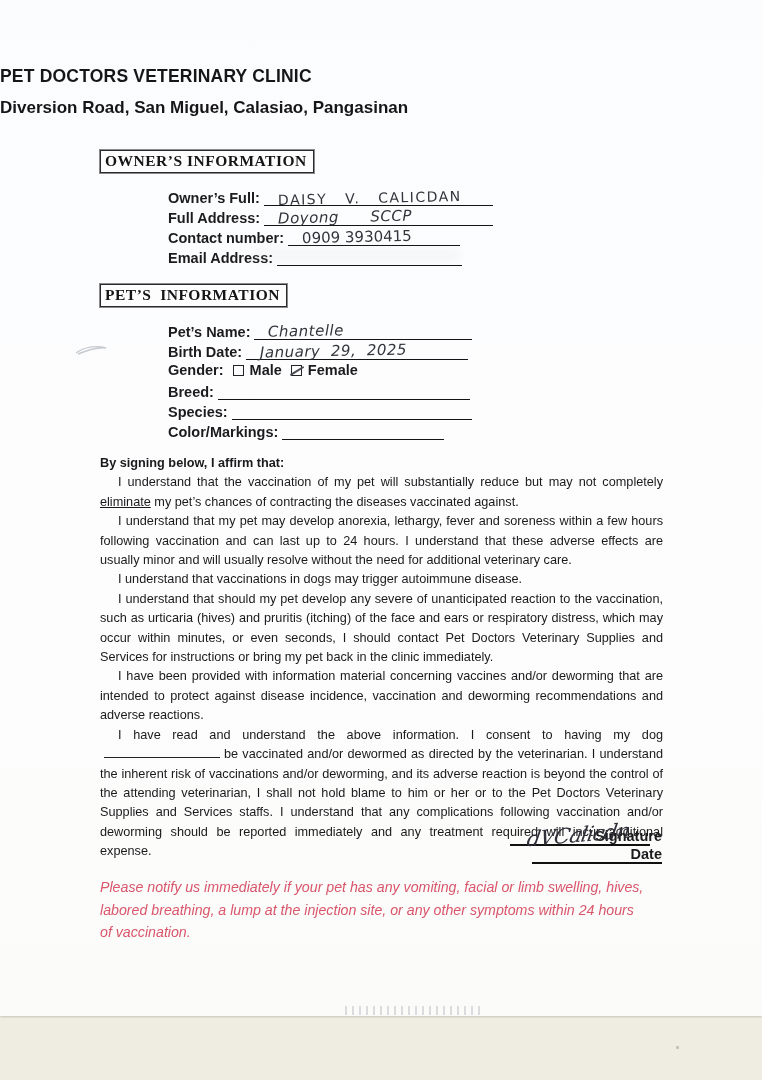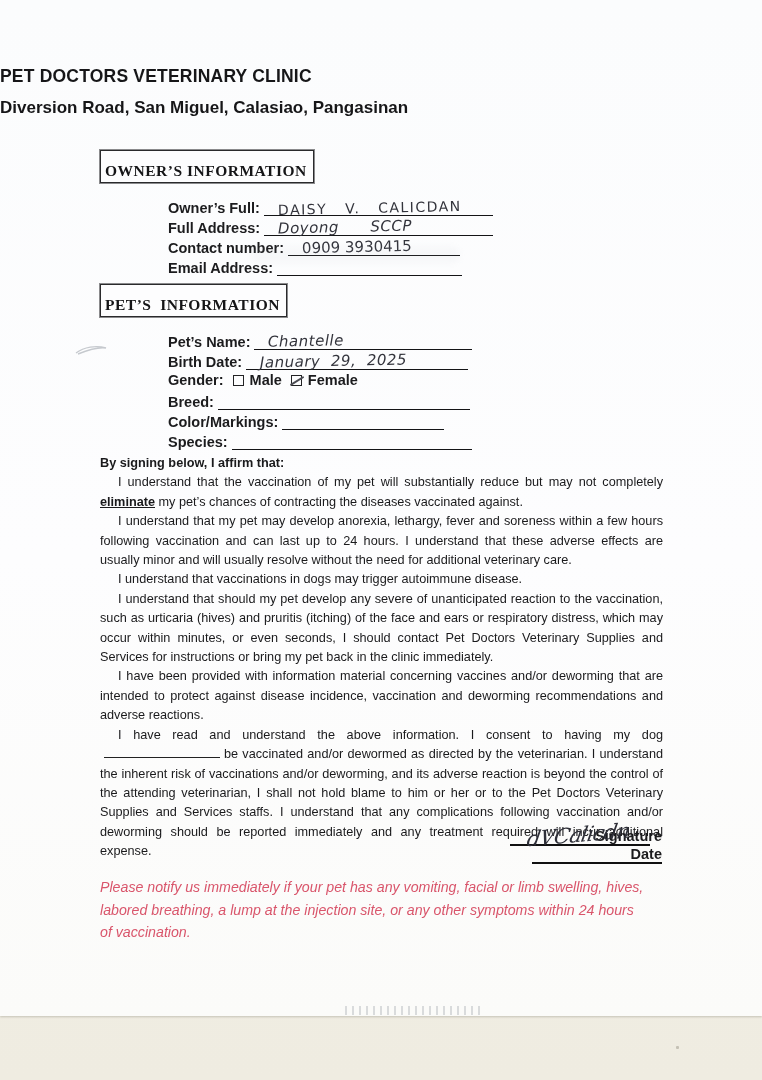--- a/index.html
+++ b/index.html
@@ -15,21 +15,21 @@
     background:linear-gradient(180deg,#fbfcfd 0%,#fdfdfe 55%,#fbfbf9 100%);
     box-shadow:0 1px 2px rgba(120,115,100,.35);
   }
   
   .clinic-header{position:absolute;top:66px;left:0;width:762px;}
   .clinic-name{font-weight:bold;font-size:17.5px;letter-spacing:.2px;color:#161618;}
   .clinic-address{font-weight:bold;font-size:17px;margin-top:11px;color:#161618;}
   
   .section-box{
     display:inline-block;border:1.5px solid #2a2a2c;outline:1px solid #8a8a8c;outline-offset:0px;
-    padding:11px 6px 2px 4px;font-family:"Liberation Serif",serif;font-weight:bold;
+    padding:1px 6px 2px 4px;font-family:"Liberation Serif",serif;font-weight:bold;
     font-size:15.5px;letter-spacing:.5px;color:#151517;background:#fdfdfe;white-space:pre;
   }
   .owner{position:absolute;top:150px;left:100px;width:562px;}
   .pet{position:absolute;top:284px;left:100px;width:562px;}
   .fields{margin-top:13px;margin-left:68px;}
   .frow{display:flex;align-items:flex-end;height:20px;position:relative;}
   .frow + .frow{margin-top:0px;}
   .flabel{font-weight:bold;font-size:14.5px;white-space:pre;color:#1c1c1e;padding-right:4px;}
   .fline{flex:1;border-bottom:1.7px solid #141416;position:relative;height:18px;}
   .hand{
@@ -43,21 +43,21 @@
   .checkbox{display:inline-block;width:9px;height:9px;border:1.5px solid #232325;margin:0 6px 0 9px;position:relative;}
   .checkbox.checked::after{
     content:"";position:absolute;width:16px;height:1.7px;background:#4a4b52;
     left:-3px;top:4px;transform:rotate(-32deg);border-radius:2px;
   }
   
   .affirm{position:absolute;top:454px;left:100px;width:563px;font-size:12.7px;line-height:19.4px;color:#1a1a1c;}
   .affirm p{margin:0;text-align:justify;}
   .affirm-head{font-weight:bold;text-indent:0;}
   .body-p{text-indent:18px;}
-  .und{text-decoration:underline;font-weight:bold;}
+  .und{text-decoration:underline;}
   .inline-blank{display:inline-block;width:116px;border-bottom:1.4px solid #222;height:11px;margin:0 4px;}
   
   .sig-row{position:absolute;top:828px;left:100px;width:562px;display:flex;align-items:flex-end;height:26px;flex-direction:column;}
   .sig-label,.date-label{font-weight:bold;font-size:14.5px;}
   .sig-line{width:140px;border-bottom:2px solid #111;height:24px;position:relative;margin-right:12px;}
   .date-label{margin-left:12px;}
   .date-line{width:130px;border-bottom:2px solid #111;height:24px;margin-left:4px;}
   .signature-hand{
     position:absolute;left:18px;bottom:-3px;font-family:"DejaVu Serif",serif;font-style:italic;
     font-size:21px;color:#2e2f38;transform:skewX(-14deg) rotate(-5deg);letter-spacing:-1px;white-space:pre;
@@ -136,26 +136,26 @@
         <span>Gender:</span>
         <span class="checkbox"></span>
         <span>Male</span>
         <span class="checkbox checked"></span>
         <span>Female</span>
       </div>
       <div class="frow" style="width:302px">
         <span class="flabel">Breed:</span>
         <span class="fline"></span>
       </div>
+      <div class="frow" style="width:304px">
+        <span class="flabel">Species:</span>
+        <span class="fline"></span>
+      </div>
       <div class="frow" style="width:276px">
         <span class="flabel">Color/Markings:</span>
-        <span class="fline"></span>
-      </div>
-      <div class="frow" style="width:304px">
-        <span class="flabel">Species:</span>
         <span class="fline"></span>
       </div>
     </div>
   </section>
 
   <div class="affirm">
     <p class="affirm-head">By signing below, I affirm that:</p>
     <p class="body-p"><span>I understand that the vaccination of my pet will substantially reduce but may not completely </span><span class="und">eliminate</span><span> my pet’s chances of contracting the diseases vaccinated against.</span></p>
     <p class="body-p">I understand that my pet may develop anorexia, lethargy, fever and soreness within a few hours following vaccination and can last up to 24 hours. I understand that these adverse effects are usually minor and will usually resolve without the need for additional veterinary care.</p>
     <p class="body-p">I understand that vaccinations in dogs may trigger autoimmune disease.</p>

